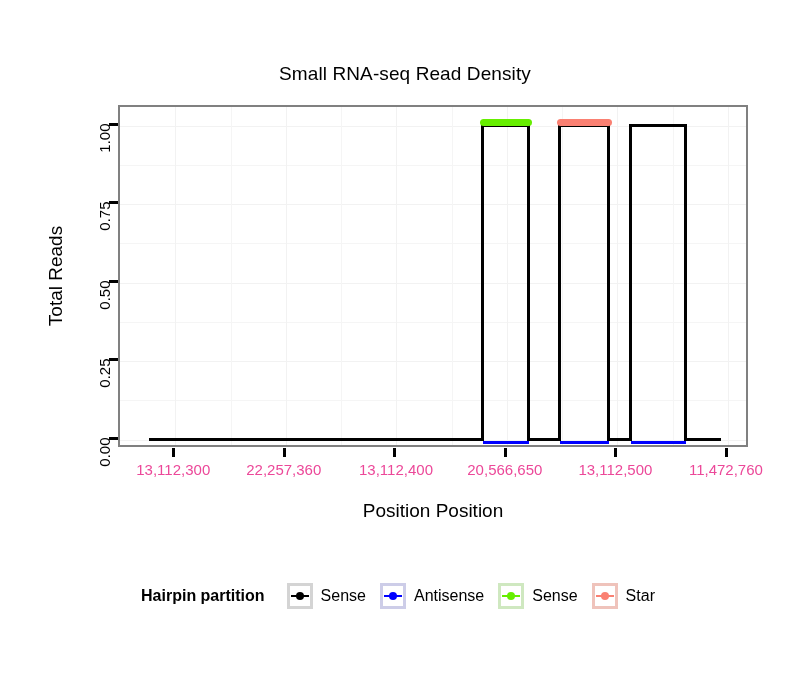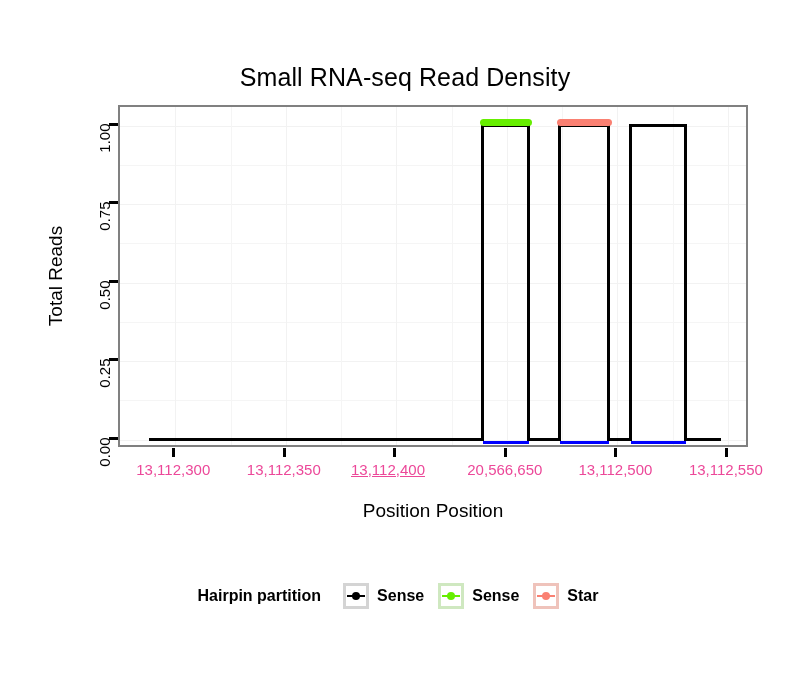--- a/index.html
+++ b/index.html
@@ -16,21 +16,21 @@
     overflow: hidden;
   }
 
   
   #chart-title {
     position: absolute;
     left: 0;
     top: 63px;
     width: 810px;
     text-align: center;
-    font-size: 25px;
+    font-size: 19px;
     color: #000;
     letter-spacing: 0.1px;
   }
 
   
   #plot-panel {
     position: absolute;
     left: 118px;
     top: 105px;
     width: 630px;
@@ -150,21 +150,20 @@
   #legend-title {
     font-size: 16px;
     font-weight: bold;
     margin-right: 22px;
     white-space: nowrap;
   }
   .legend-item {
     display: flex;
     align-items: center;
     margin-right: 14px;
-    font-weight: bold;
   }
   .legend-key {
     width: 26px;
     height: 26px;
     background: #ffffff;
     border: 3px solid #d4d4d4;
     box-sizing: border-box;
     position: relative;
     flex: 0 0 auto;
   }
@@ -253,42 +252,49 @@
     <div class="ylab" style="top: 271.706px;">0.50</div>
     <div class="tick-y" style="top: 201.266px;"></div>
     <div class="ylab" style="top: 193.266px;">0.75</div>
     <div class="tick-y" style="top: 122.826px;"></div>
     <div class="ylab" style="top: 114.826px;">1.00</div>
   </div>
 <div id="axis-x">
     <div class="tick-x" style="left: 172.263px;"></div>
     <div class="xlab" style="left: 103.263px;">13,112,300</div>
     <div class="tick-x" style="left: 282.789px;"></div>
-    <div class="xlab" style="left: 213.789px;">13,112,350</div>
+    <div class="xlab" style="left: 213.789px;">22,257,360</div>
     <div class="tick-x" style="left: 393.316px;"></div>
-    <div class="xlab" style="left: 318px; text-decoration: underline;">13,112,400</div>
+    <div class="xlab" style="left: 326px;">13,112,400</div>
     <div class="tick-x" style="left: 503.842px;"></div>
     <div class="xlab" style="left: 434.842px;">20,566,650</div>
     <div class="tick-x" style="left: 614.368px;"></div>
     <div class="xlab" style="left: 545.368px;">13,112,500</div>
     <div class="tick-x" style="left: 724.895px;"></div>
-    <div class="xlab" style="left: 655.895px;">13,112,550</div>
+    <div class="xlab" style="left: 655.895px;">11,472,760</div>
   </div>
 
 <div id="x-axis-title">Position Position</div>
 
 <div id="legend">
   <div id="legend-title">Hairpin partition</div>
   <div id="legend-items" style="display: flex; align-items: center;">
       <div class="legend-item">
         <span class="legend-key" style="border-color: rgb(212, 212, 212);">
           <span class="kline" style="background: rgb(0, 0, 0);"></span>
           <span class="kdot" style="background: rgb(0, 0, 0);"></span>
         </span>
         <span class="legend-label">Sense</span>
+      </div>
+      <div class="legend-item">
+        <span class="legend-key" style="border-color: rgb(205, 205, 232);">
+          <span class="kline" style="background: rgb(0, 0, 255);"></span>
+          <span class="kdot" style="background: rgb(0, 0, 255);"></span>
+        </span>
+        <span class="legend-label">Antisense</span>
       </div>
       <div class="legend-item">
         <span class="legend-key" style="border-color: rgb(207, 232, 192);">
           <span class="kline" style="background: rgb(102, 238, 0);"></span>
           <span class="kdot" style="background: rgb(102, 238, 0);"></span>
         </span>
         <span class="legend-label">Sense</span>
       </div>
       <div class="legend-item">
         <span class="legend-key" style="border-color: rgb(239, 195, 187);">

